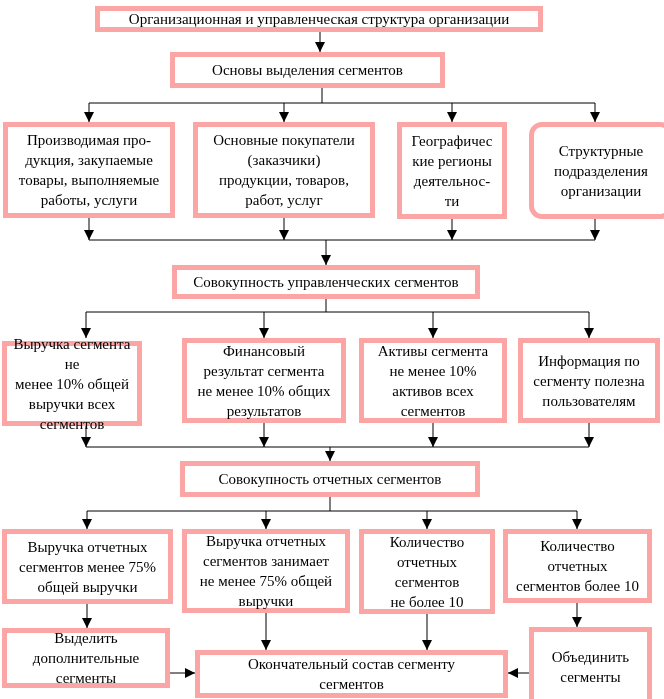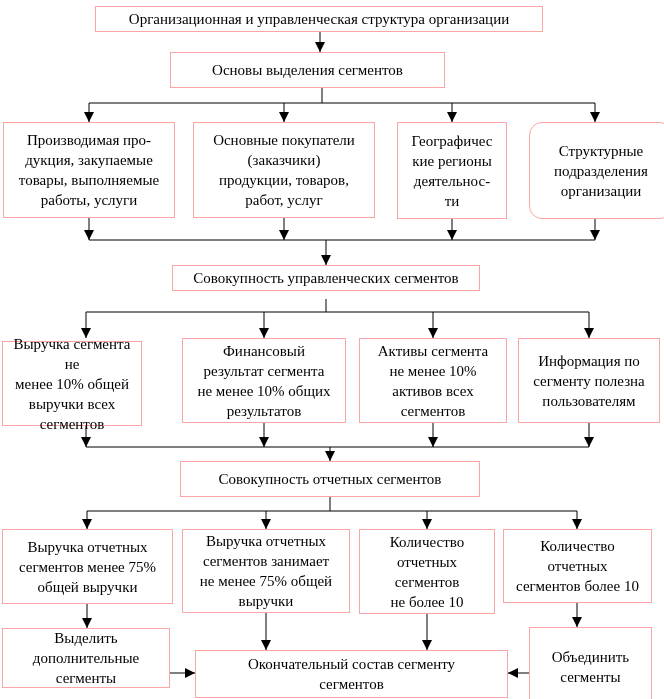--- a/index.html
+++ b/index.html
@@ -1,21 +1,21 @@
 <!DOCTYPE html>
 <html><head>
 <meta charset="utf-8">
 <style>
   html,body{margin:0;padding:0;background:#fff;}
   #canvas{
     position:relative;width:664px;height:699px;background:#fff;
     font-family:"Liberation Serif","DejaVu Serif",serif;color:#000;
   }
   .box{
-    position:absolute;box-sizing:border-box;border:1px solid #fca5a5;background:#fff;
+    position:absolute;box-sizing:border-box;border:5px solid #fca5a5;background:#fff;
     display:flex;align-items:center;justify-content:center;text-align:center;
     font-size:15px;line-height:20px;white-space:pre-line;padding:1px 3px;
   }
   .hdr{font-size:15px;}
   svg.connectors{position:absolute;left:0;top:0;z-index:0;}
   .box{z-index:1;}
 </style>
 </head>
 <body>
 
@@ -105,21 +105,21 @@
 
   <div class="box" style="left:397px;top:122px;width:110px;height:97px;">Географичес
 кие регионы
 деятельнос-
 ти</div>
 
   <div class="box" style="left:529px;top:122px;width:144px;height:97px;border-radius:13px;">Структурные
 подразделения
 организации</div>
 
-  <div class="box hdr" style="left:172px;top:265px;width:308px;height:26px;text-align:center;">Совокупность управленческих сегментов</div>
+  <div class="box hdr" style="left:172px;top:265px;width:308px;height:34px;text-align:center;">Совокупность управленческих сегментов</div>
 
   <div class="box" style="left:2px;top:341px;width:140px;height:85px;">Выручка сегмента не
 менее 10% общей
 выручки всех
 сегментов</div>
 
   <div class="box" style="left:182px;top:338px;width:164px;height:85px;">Финансовый
 результат сегмента
 не менее 10% общих
 результатов</div>

